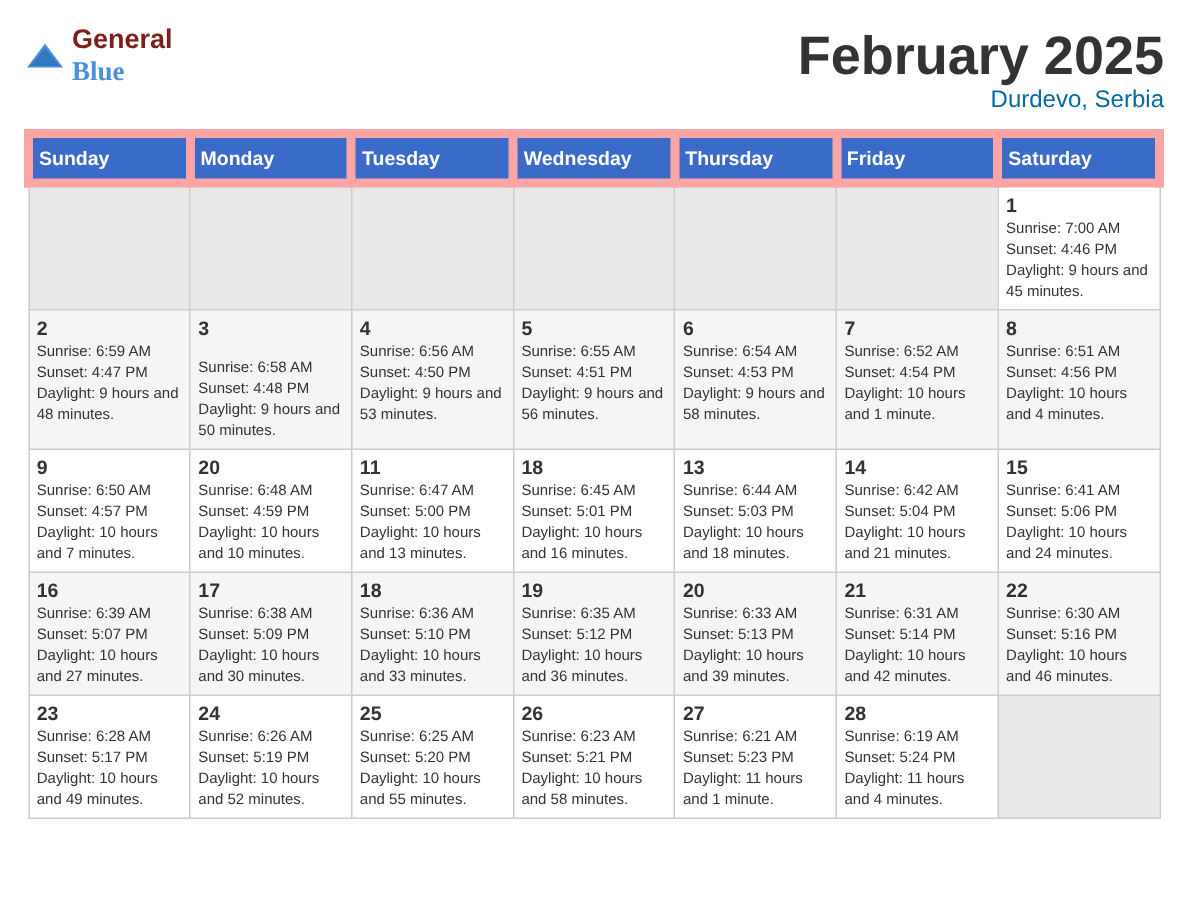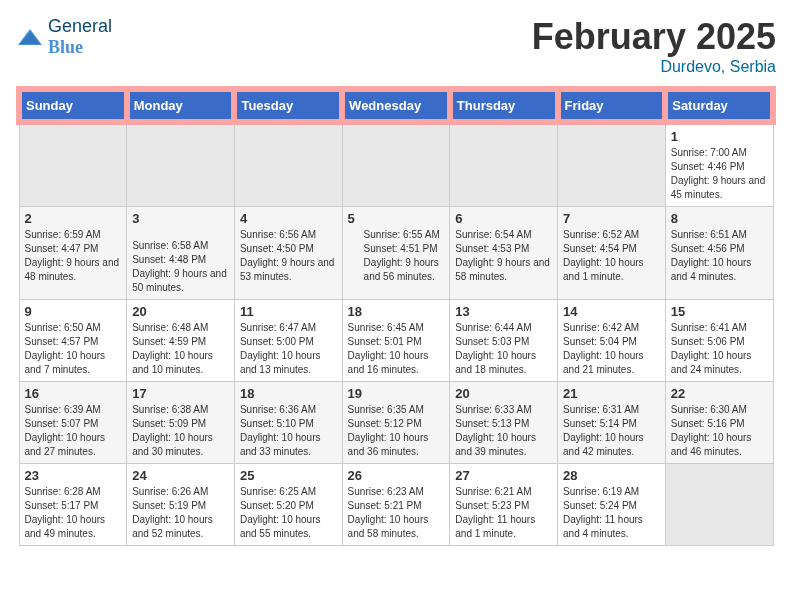--- a/index.html
+++ b/index.html
@@ -83,21 +83,21 @@
 </head>
 <body>
 
 <div class="header-area">
   <div class="logo">
     <svg class="logo-icon" viewBox="0 0 28 20">
       <polygon points="14,2 26,18 2,18" fill="#4a90d9"></polygon>
       <polygon points="14,5 24,17 4,17" fill="#1a5fa8" opacity="0.5"></polygon>
     </svg>
     <div>
-      <span style="font-size:18px;font-weight:normal;color:#0c4a6e;">General</span><br>
+      <span style="font-size:18px;font-weight:bold;color:#7f1d1d;">General</span><br>
       <span style="font-size:18px;font-weight:bold;color:#4a90d9;font-family:Liberation Serif, serif;">Blue</span>
     </div>
   </div>
   <div class="title-area">
     <div class="month-title">February 2025</div>
     <div class="location-title">Durdevo, Serbia</div>
   </div>
 </div>
 
 <table class="calendar">
@@ -141,21 +141,21 @@
 Daylight: 9 hours and 50 minutes.</div>
         </td>
         <td>
           <span class="day-number">4</span>
           <div class="day-info" style="white-space: pre-line;">Sunrise: 6:56 AM
 Sunset: 4:50 PM
 Daylight: 9 hours and 53 minutes.</div>
         </td>
         <td>
           <span class="day-number">5</span>
-          <div class="day-info" style="white-space: pre-line; margin-left: 16px;">Sunrise: 6:55 AM
+          <div class="day-info" style="white-space: pre-line;">Sunrise: 6:55 AM
 Sunset: 4:51 PM
 Daylight: 9 hours and 56 minutes.</div>
         </td>
         <td>
           <span class="day-number">6</span>
           <div class="day-info" style="white-space: pre-line;">Sunrise: 6:54 AM
 Sunset: 4:53 PM
 Daylight: 9 hours and 58 minutes.</div>
         </td>
         <td>

